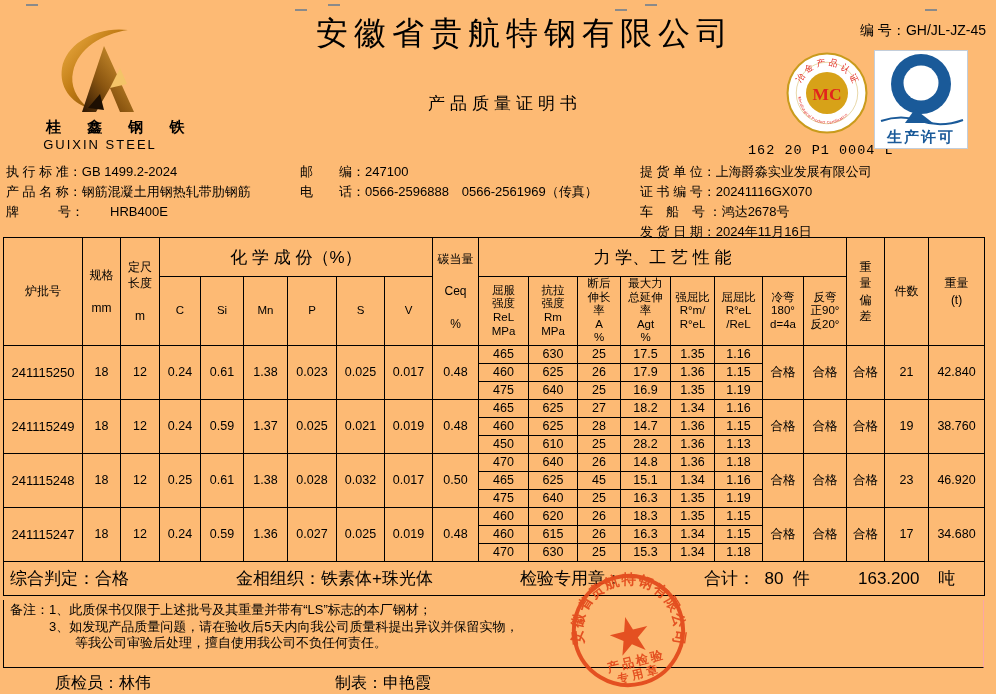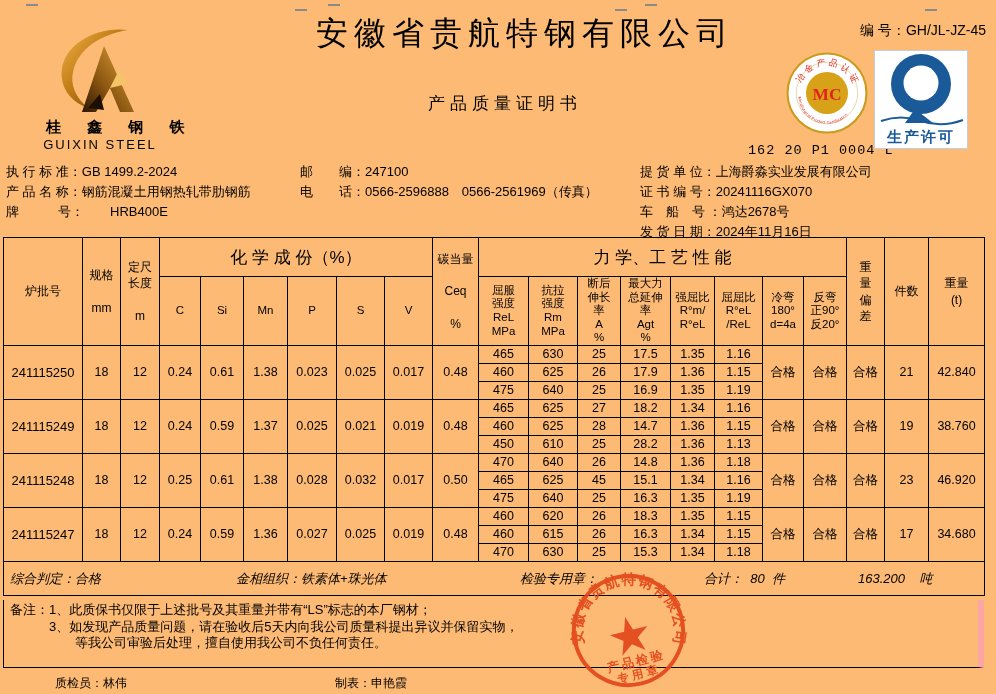--- a/index.html
+++ b/index.html
@@ -58,40 +58,40 @@
     border:1px solid #000; text-align:center; vertical-align:middle;
     padding:0; font-weight:normal; overflow:hidden;
   }
   .cert-table thead th { white-space:pre-line; }
   .h1 th { height:39px; font-size:17px; }
   .h2 th { height:69px; font-size:11.5px; line-height:1.18; }
   th.v-head { font-size:12px; line-height:1.35; }
   .cert-table tbody td { height:18px; font-size:12.5px; line-height:17px; }
   .cert-table tbody td.batch { font-size:13px; }
   .cert-table tfoot td { height:33px; border:1px solid #000; }
-  .summary-row { position:relative; width:100%; height:33px; font-size:13px;font-style:italic; }
+  .summary-row { position:relative; width:100%; height:33px; font-size:17px; }
   .summary-row span { position:absolute; top:0; line-height:33px; white-space:pre; }
   .sum-judge     { left:6px; }
   .sum-structure { left:232px; }
   .sum-seal      { left:516px; }
   .sum-total     { left:700px; }
   .sum-weight    { left:854px; }
 
   
   .notes {
     position:absolute; left:3px; top:600px; width:981px; height:68px;
-    border-left:1px solid #000; border-right:6px solid #fca5a5; border-bottom:1px solid #000;
+    border-left:1px solid #000; border-right:1px solid #fca5a5; border-bottom:1px solid #000;
     font-size:13px; line-height:16.5px; padding:2px 0 0 6px;
     display:flex;
   }
   .notes .notes-label { white-space:pre; }
   .notes .note-line { white-space:pre; }
 
   
-  .footer { position:absolute; left:0; top:673px; width:840px; height:21px; font-size:12px; }
+  .footer { position:absolute; left:0; top:673px; width:840px; height:21px; font-size:16px; }
   .footer span { position:absolute; top:0; line-height:20px; white-space:pre; }
   .ft-inspector { left:55px; }
   .ft-tabulator { left:335px; }
   .ft-date      { left:760px; }
 
   
   .stamp { position:absolute; left:569px; top:571px; width:119px; height:119px; z-index:5; pointer-events:none; }
 </style>
 </head>
 <body>

